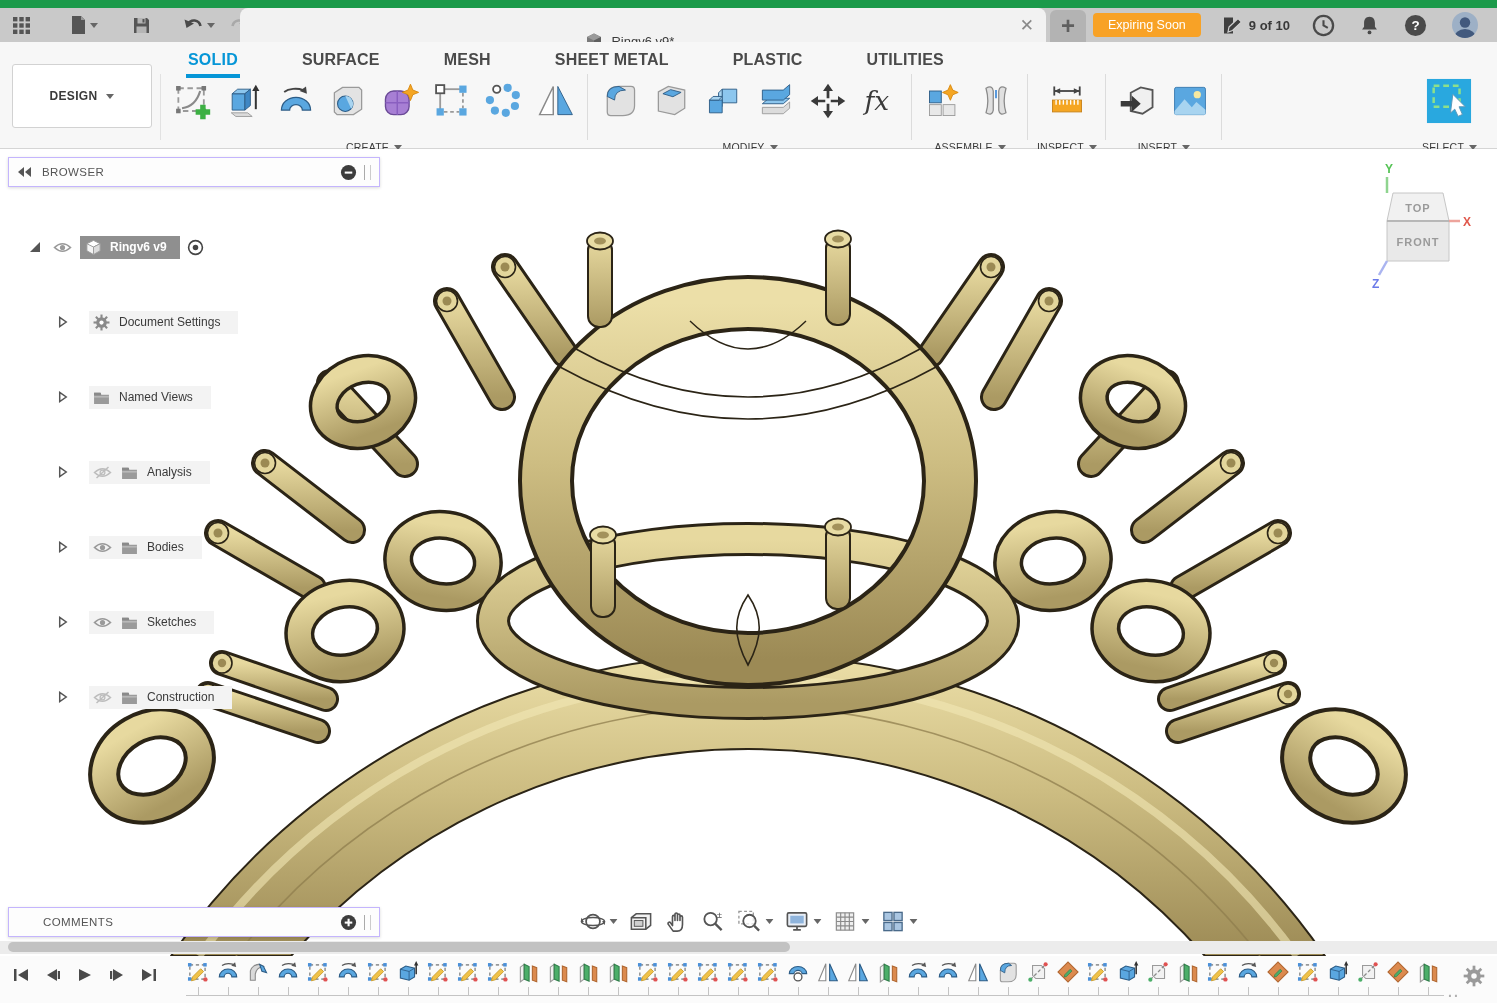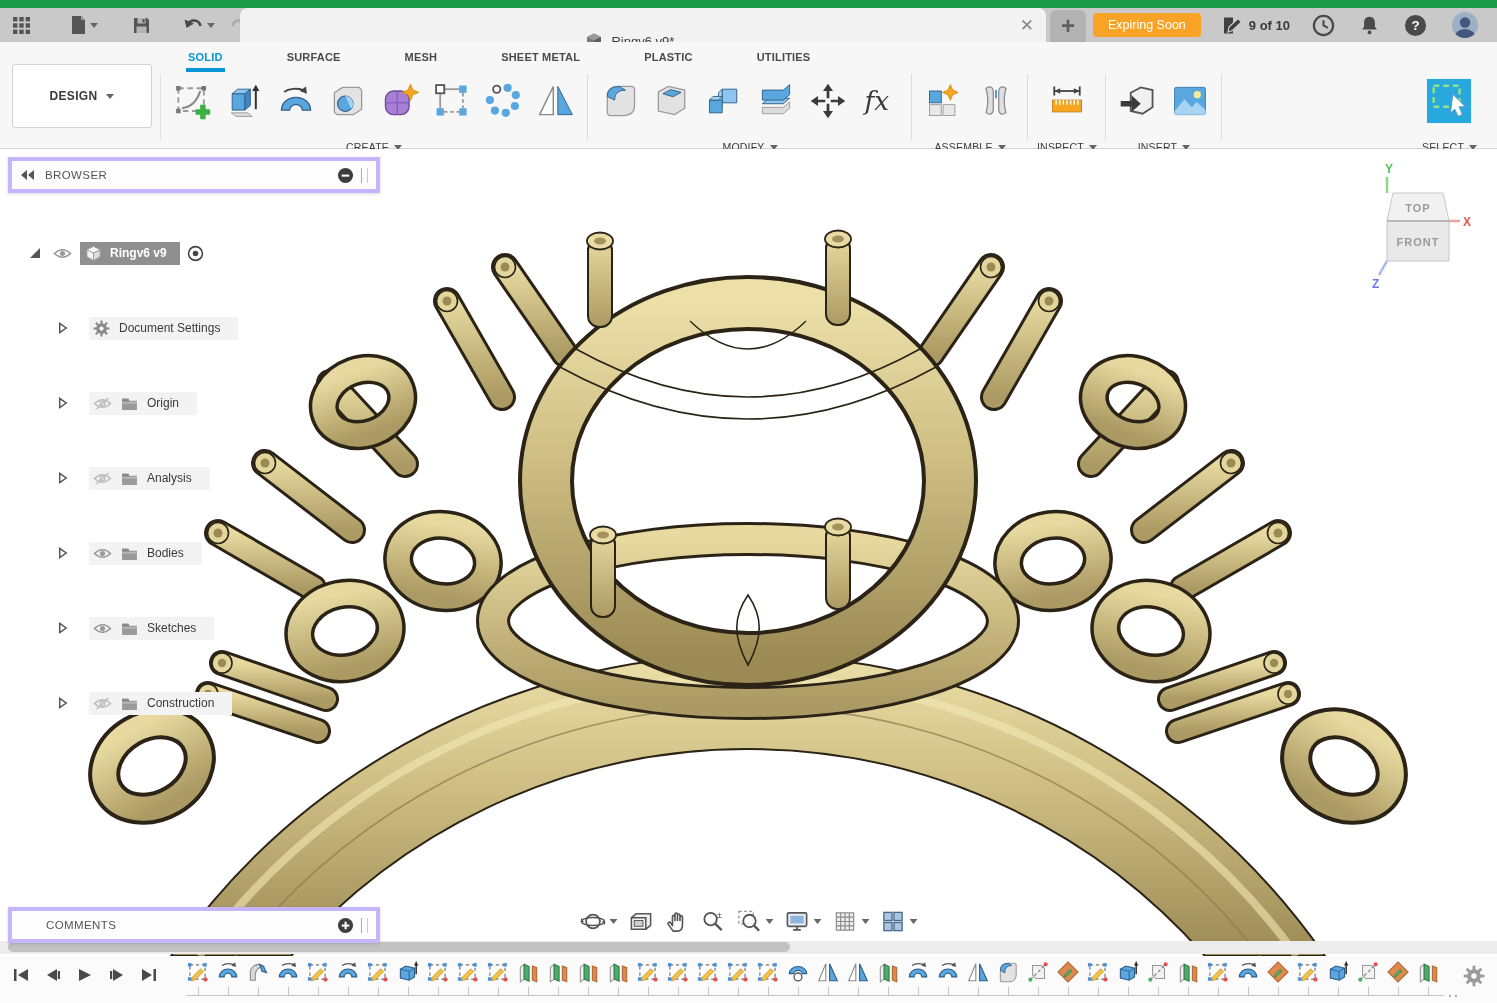--- a/index.html
+++ b/index.html
@@ -18,42 +18,42 @@
   .new-tab{position:absolute;left:1050px;top:2px;width:36px;height:32px;background:#b3b3b3;border-radius:6px 6px 0 0;
            display:flex;align-items:center;justify-content:center;color:#5f5f5f;font-size:24px;font-weight:bold;}
   .appbar-right{position:absolute;right:0;top:0;height:34px;display:flex;align-items:center;gap:20px;padding-right:16px;justify-content:center;}
   .expiring{background:#f8a226;color:#fff;font-size:12.5px;padding:5px 15px;border-radius:4px;}
   .edits{display:flex;align-items:center;gap:6px;font-size:13px;font-weight:bold;color:#3a3a3a;}
   
   .ribbon{position:relative;height:106px;background:#f7f7f7;border-bottom:1px solid #d5d5d5;}
   .design-btn{position:absolute;left:12px;top:22px;width:138px;height:62px;background:#fff;border:1px solid #d2d2d2;
               border-radius:3px;display:flex;align-items:center;justify-content:center;gap:9px;font-size:12px;
               font-weight:bold;color:#3a3a3a;letter-spacing:.3px;}
-  .ribbon-tabs{position:absolute;left:186px;top:5px;display:flex;gap:60px;font-size:11px;font-weight:bold;color:#4a4a4a;}
+  .ribbon-tabs{position:absolute;left:186px;top:5px;display:flex;gap:60px;font-size:16px;font-weight:bold;color:#4a4a4a;}
   .ribbon-tab{padding:4px 2px 5px;border-bottom:4px solid transparent;letter-spacing:.2px;}
   .ribbon-tab.active{color:#0696d7;border-bottom-color:#0696d7;}
   .ribbon-groups{position:absolute;left:160px;top:32px;right:0;display:flex;align-items:flex-start;}
   .rgroup{position:relative;display:flex;flex-direction:column;align-items:center;padding:0 9px;}
   .rgroup::after{content:"";position:absolute;right:0;top:0;width:1px;height:66px;background:#dcdcdc;}
   .rgroup:first-child::before{content:"";position:absolute;left:0;top:0;width:1px;height:66px;background:#e2e2e2;}
   .rgroup-icons{display:flex;align-items:center;gap:6px;height:54px;}
   .ribbon-btn{width:46px;height:52px;border:none;background:transparent;display:flex;align-items:center;justify-content:center;padding:0;}
   .ricon svg{width:40px;height:40px;}
   .ribbon-btn[data-name="select-button"] .ricon svg{width:46px;height:46px;}
   .rgroup-label{margin-top:13px;font-size:10.5px;color:#3a3a3a;display:flex;align-items:center;gap:5px;letter-spacing:.2px;}
   .spacer{flex:1;}
   .select-group::after{display:none;}
   .select-group{padding-right:20px;}
   .caret svg{width:8px;height:5px;}
   
   .viewport{position:relative;height:807px;background:#fff;}
   .ring{position:absolute;left:0;top:0;z-index:0;}
   
   .panel{position:absolute;z-index:3;}
-  .panel-header{height:28px;background:#fdfdfd;border:4px solid #c4b5fd;box-shadow:0 1px 3px rgba(0,0,0,.15);
+  .panel-header{height:28px;background:#fdfdfd;border:1px solid #c4b5fd;box-shadow:0 1px 3px rgba(0,0,0,.15);
                 display:flex;align-items:center;padding:0 8px;color:#555;font-size:11.5px;letter-spacing:.4px;}
   .ph-title{margin-left:9px;flex:1;}
   .grip{width:5px;height:15px;border-left:1px solid #aaa;border-right:1px solid #ccc;margin-left:7px;}
   .browser-panel{left:8px;top:8px;width:372px;}
   .tree{margin-top:9px;font-size:12px;color:#3a3a3a;}
   .tree-row{display:flex;align-items:center;height:30px;margin-top:45px;}
   .tree-row .texp{width:16px;height:16px;margin-right:9px;display:flex;align-items:center;}
   .tree-child{margin-left:28px;gap:8px;}
   .tree{padding-left:20px;}
   .row-chip{display:flex;align-items:center;gap:9px;background:#f3f3f3;padding:3px 14px 3px 4px;}
@@ -766,42 +766,35 @@
                     <rect x="7" y="0.5" width="2" height="15" transform="rotate(45 8 8)"></rect>
                     <rect x="0.5" y="7" width="15" height="2" transform="rotate(45 8 8)"></rect>
                     <circle cx="8" cy="8" r="5"></circle>
                   </g>
                   <circle cx="8" cy="8" r="2" fill="#fff"></circle>
                 </svg>
               </span>
               <span class="tlabel">Document Settings</span>
             </span>
           </div>
-          <div class="tree-row tree-child" data-name="browser-item-origin">
+          <div class="tree-row tree-child" data-name="browser-item-named-views">
             <span class="texp" data-name="expand-arrow-icon">
               <svg width="13" height="14" viewBox="0 0 14 14">
                 <polygon points="4,2 11,7 4,12" fill="none" stroke="#555" stroke-width="1.6"></polygon>
               </svg>
             </span>
             <span class="row-chip">
-              <span class="teye" data-name="visibility-hidden-eye-icon">
-                <svg width="19" height="13" viewBox="0 0 19 13">
-                  <path d="M1.5 6.5 Q9.5 -1 17.5 6.5 Q9.5 14 1.5 6.5 z" fill="none" stroke="#bdbdbd" stroke-width="1.5"></path>
-                  <circle cx="9.5" cy="6.5" r="2.4" fill="none" stroke="#bdbdbd" stroke-width="1.3"></circle>
-                  <line x1="3.5" y1="12" x2="15.5" y2="1" stroke="#bdbdbd" stroke-width="1.5"></line>
-                </svg>
-              </span>
               <span class="ticon" data-name="folder-icon">
                 <svg width="17" height="15" viewBox="0 0 16 14">
                   <path d="M1 2.5 h5.5 l1.5 2 H15 v8.5 H1 z" fill="#9a9a9a"></path>
                   <rect x="1" y="2.5" width="6.5" height="2.5" fill="#8a8a8a"></rect>
                   <rect x="1" y="5.5" width="14" height="1.6" fill="#b8b8b8"></rect>
                 </svg>
               </span>
-              <span class="tlabel">Origin</span>
+              <span class="tlabel">Named Views</span>
             </span>
           </div>
           <div class="tree-row tree-child" data-name="browser-item-analysis">
             <span class="texp" data-name="expand-arrow-icon">
               <svg width="13" height="14" viewBox="0 0 14 14">
                 <polygon points="4,2 11,7 4,12" fill="none" stroke="#555" stroke-width="1.6"></polygon>
               </svg>
             </span>
             <span class="row-chip">
               <span class="teye" data-name="visibility-hidden-eye-icon">

